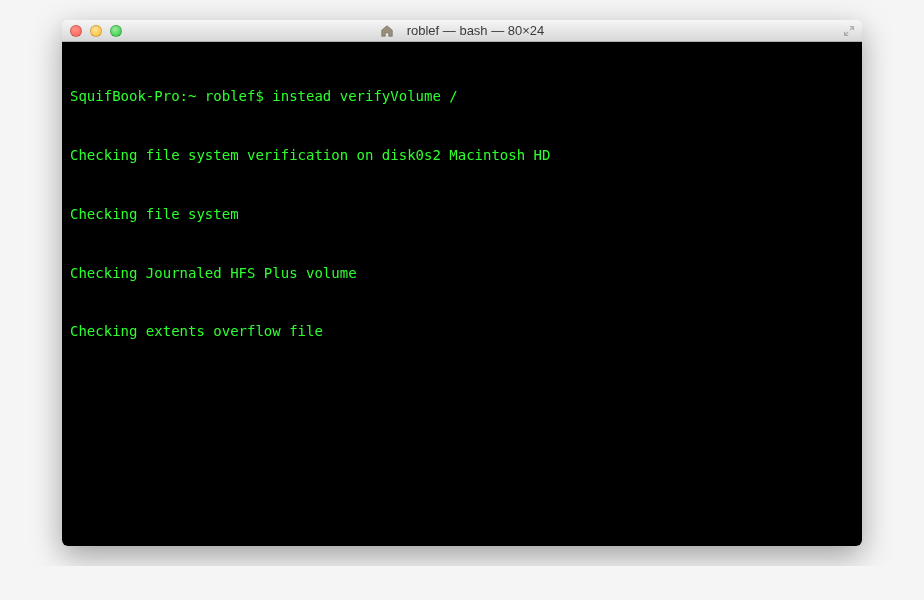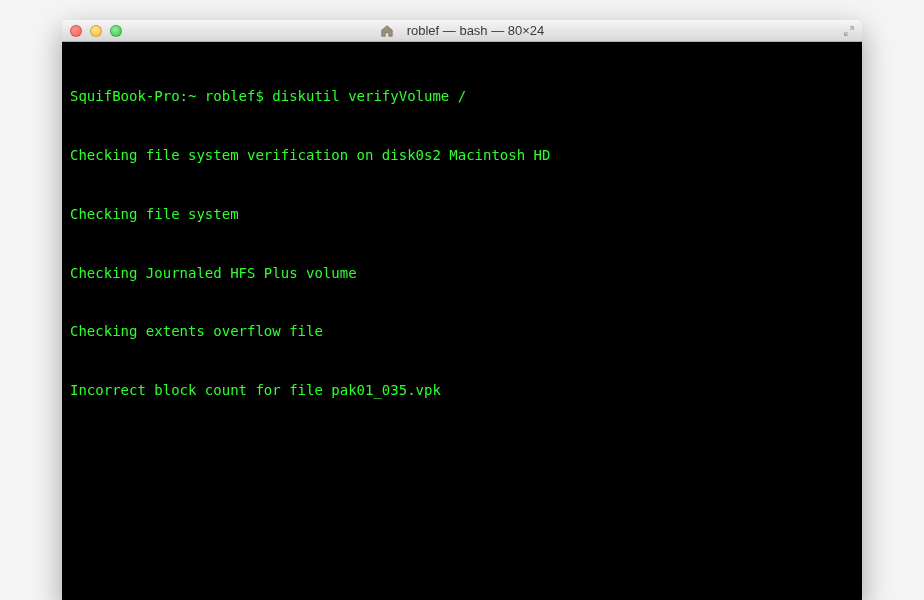--- a/index.html
+++ b/index.html
@@ -104,26 +104,25 @@
       <span>roblef — bash — 80×24</span>
     </div>
     <span class="expand-icon">
       <svg viewBox="0 0 16 16" width="14" height="14">
         <path d="M3 9 L3 13 L7 13 M3 13 L7 9" fill="none" stroke="#777" stroke-width="1.5"></path>
         <path d="M13 7 L13 3 L9 3 M13 3 L9 7" fill="none" stroke="#777" stroke-width="1.5"></path>
       </svg>
     </span>
   </div>
   <div class="terminal-body">
-    <span class="line">SquifBook-Pro:~ roblef$ diskutil verifyVolume /</span>
+    <span class="line">SquifBook-Pro:~ roblef$ instead verifyVolume /</span>
     <span class="line">Checking file system verification on disk0s2 Macintosh HD</span>
     <span class="line">Checking file system</span>
     <span class="line">Checking Journaled HFS Plus volume</span>
     <span class="line">Checking extents overflow file</span>
-    <span class="line">Incorrect block count for file pak01_035.vpk</span>
     
     
     
     
     
     
     
     
   </div>
 </div>

